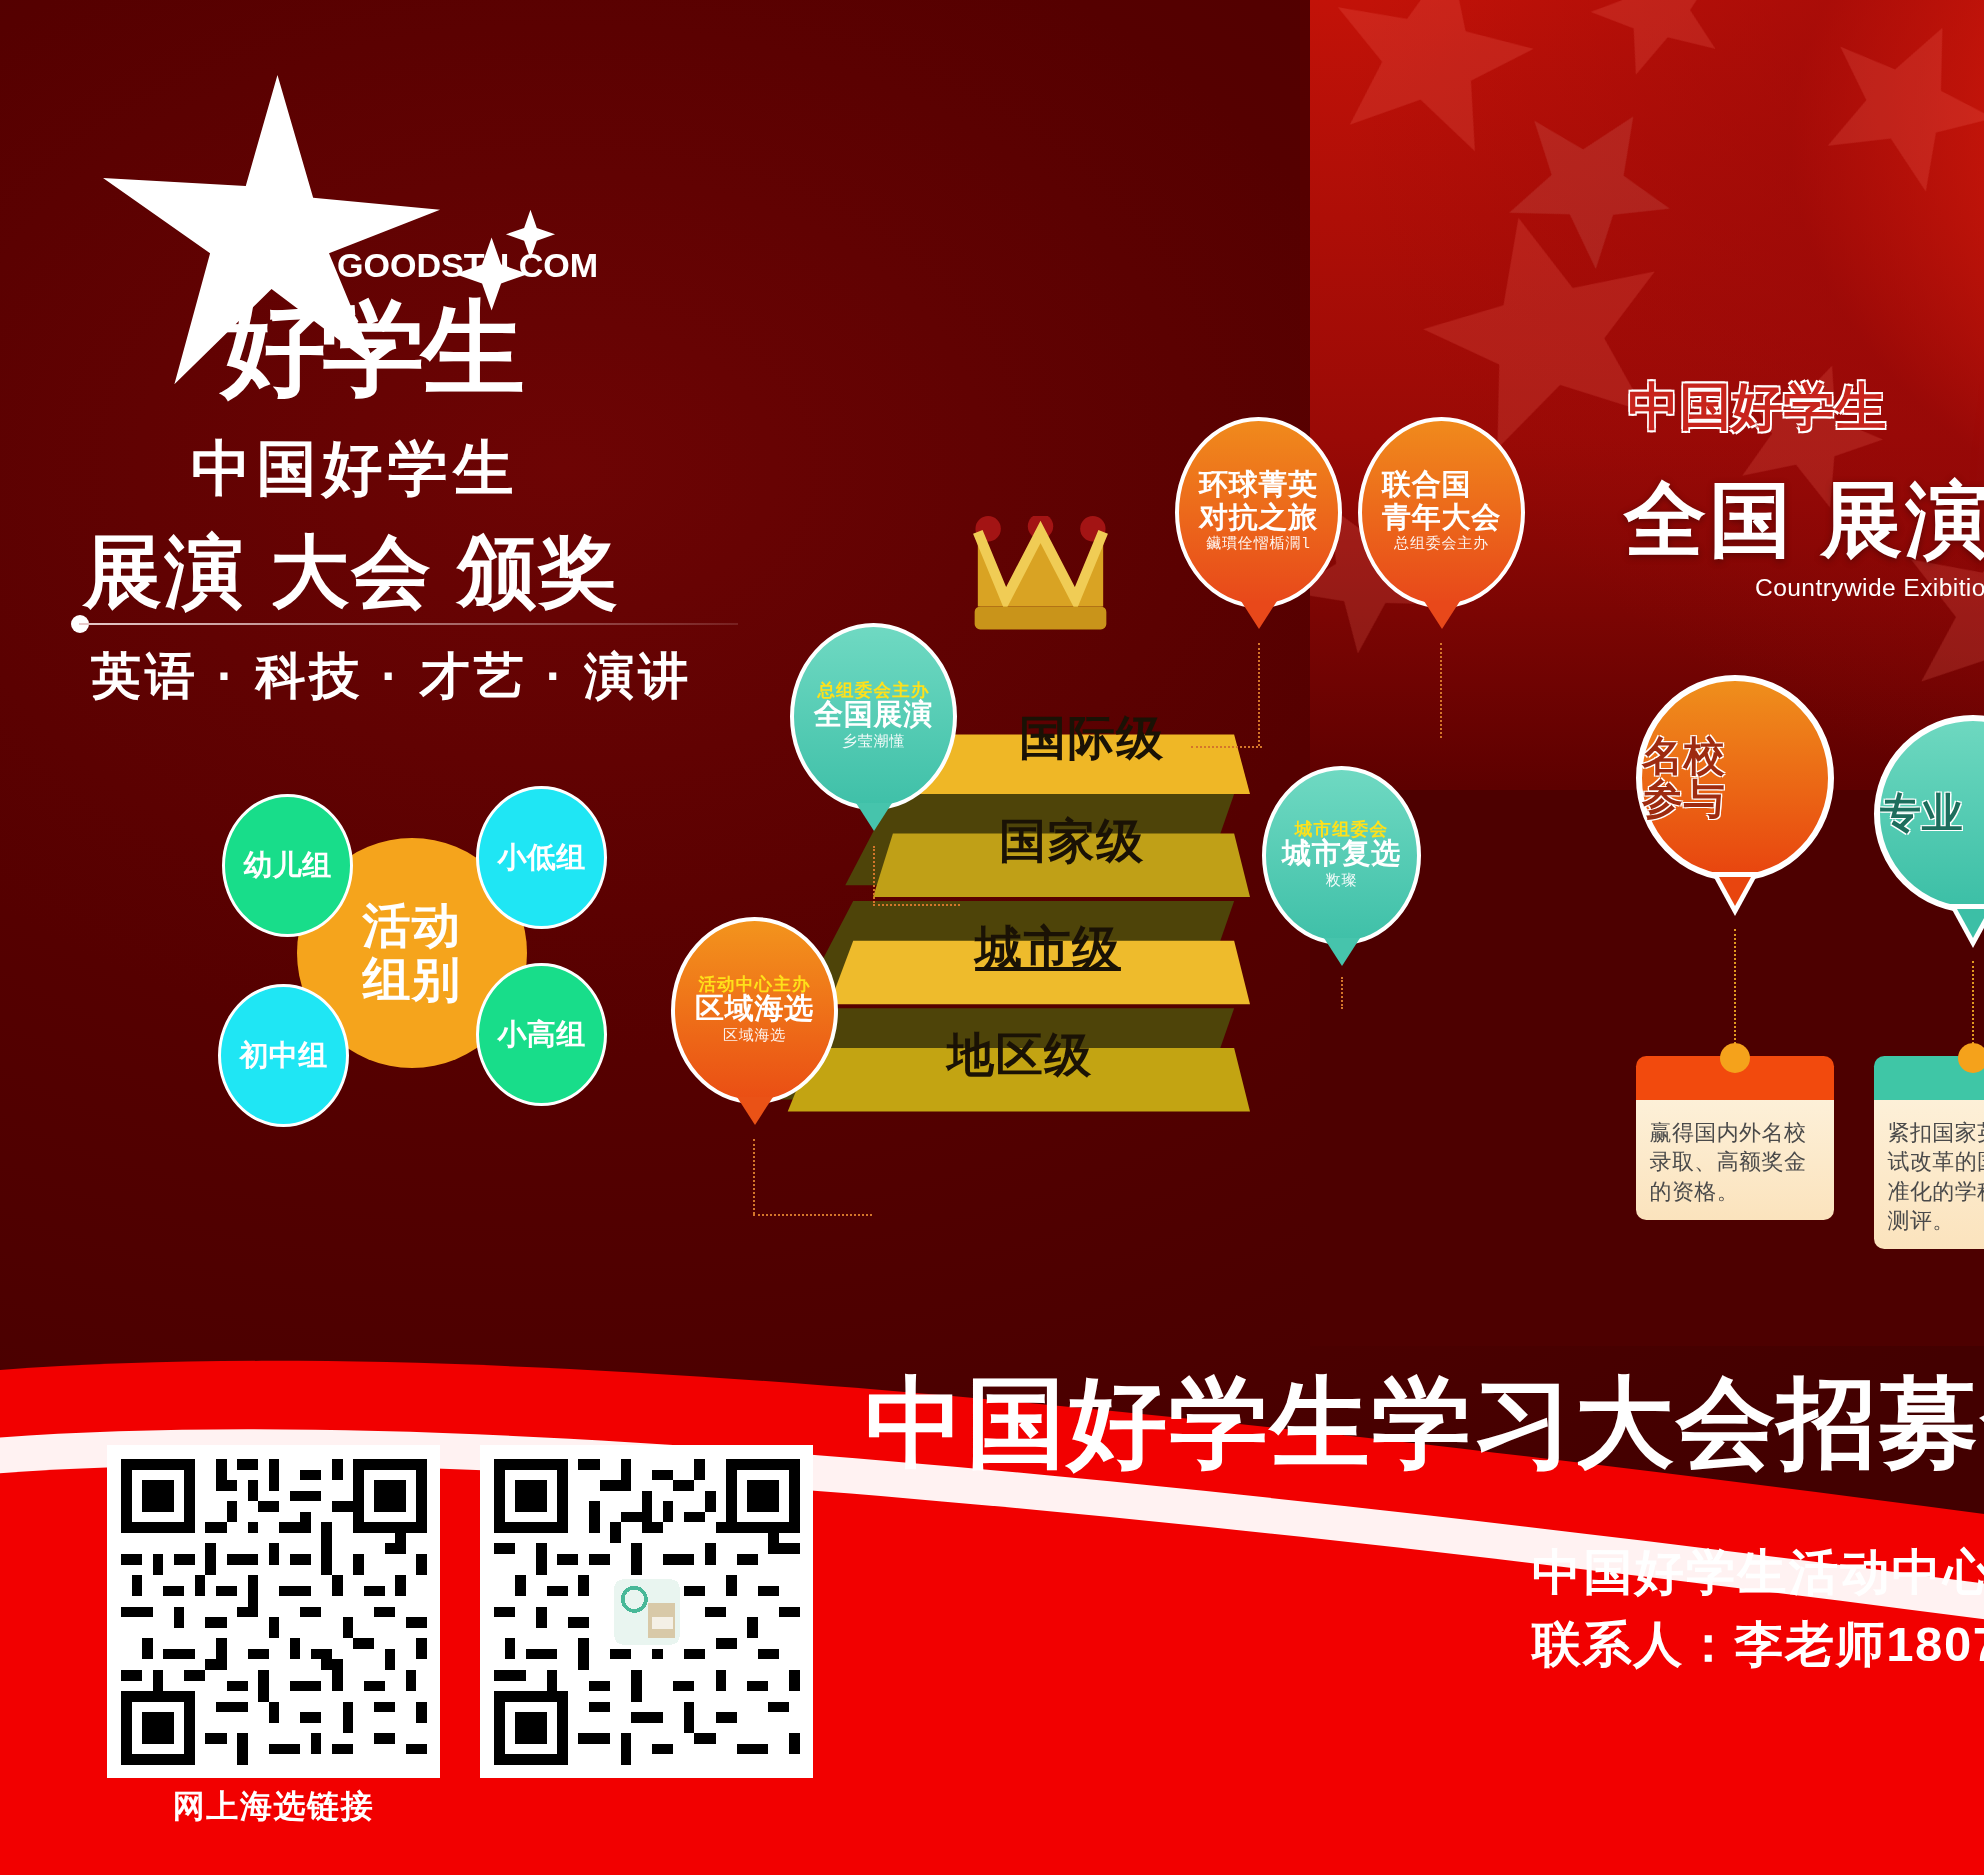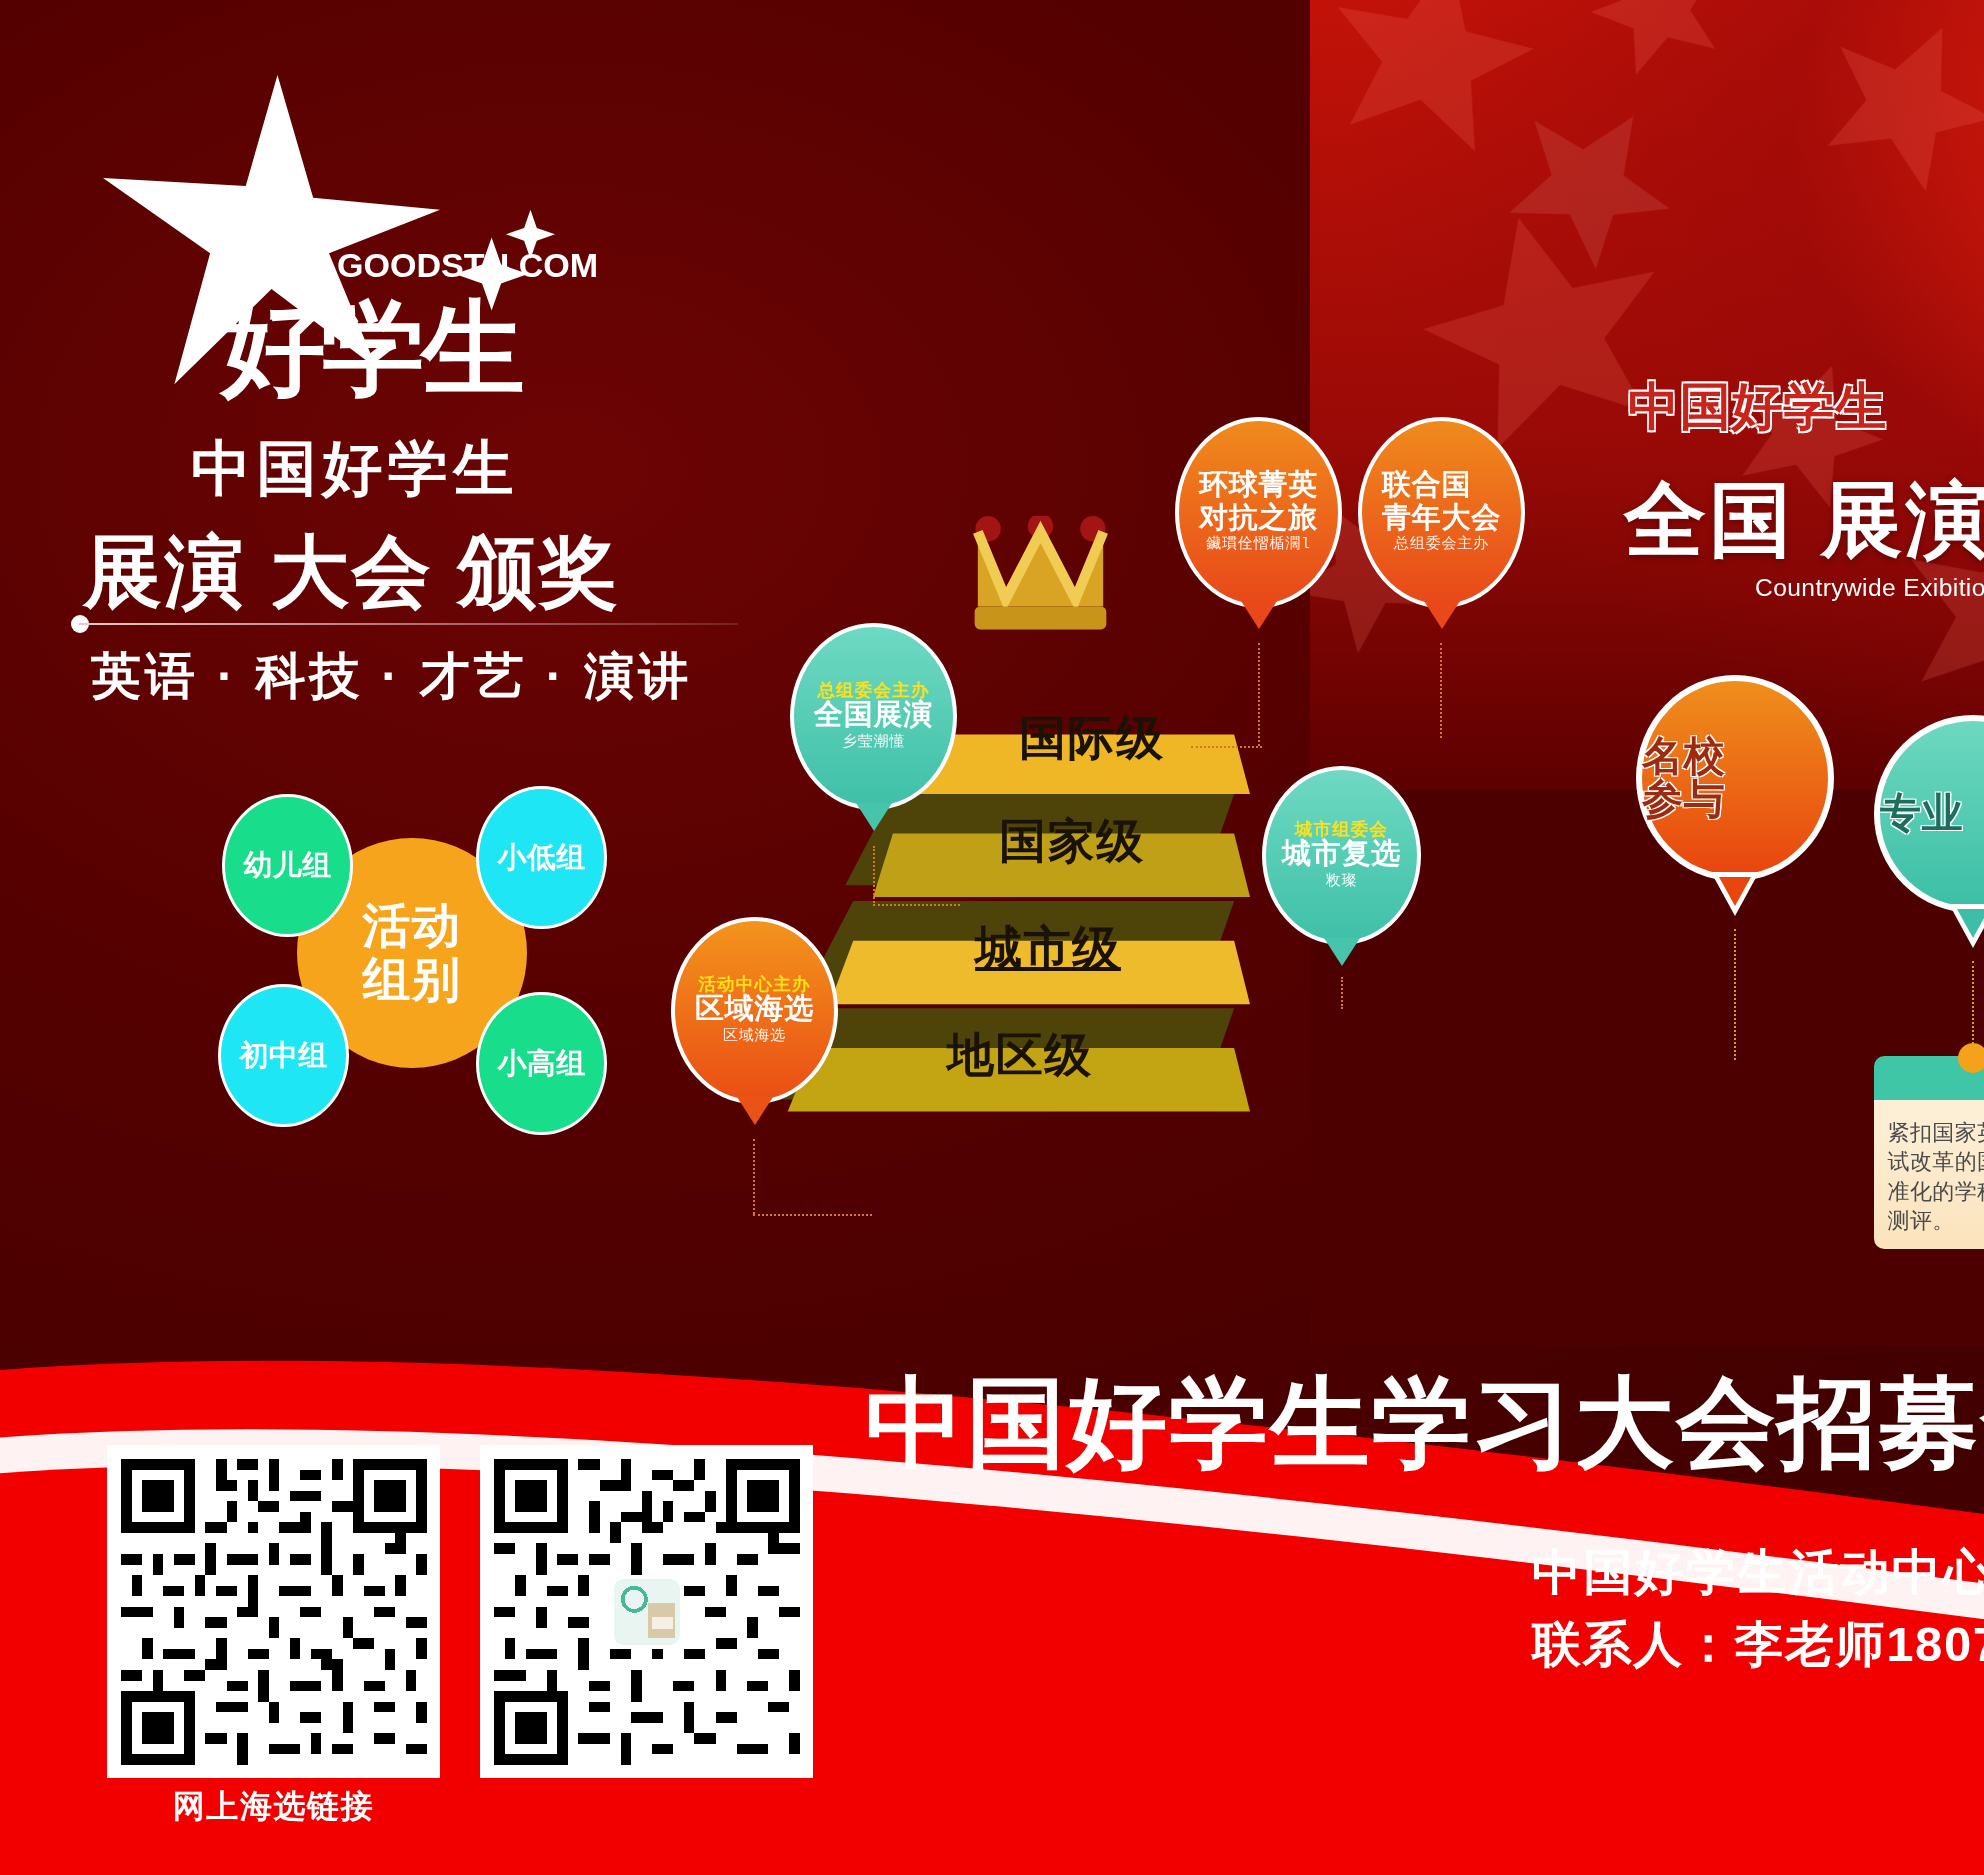--- a/index.html
+++ b/index.html
@@ -53,21 +53,21 @@
     color:#fff;font-size:48px;font-weight:bold;line-height:1.12;letter-spacing:1.6px;
   }
   .gsat{
     position:absolute;width:131px;height:143px;border-radius:50%;border:3.6px solid #fff;
     display:flex;align-items:center;justify-content:center;color:#fff;font-weight:bold;
     font-size:29px;letter-spacing:0.4px;white-space:nowrap;
   }
   .gs1{left:0;top:8px;background:#18dd8a;}
   .gs2{left:254px;top:0px;background:#1fe6f4;}
   .gs3{left:-4px;top:198px;background:#1fe6f4;}
-  .gs4{left:254px;top:206px;background:#18dd8a;}
+  .gs4{left:254px;top:177px;background:#18dd8a;}
   .plevel{position:absolute;display:flex;align-items:center;justify-content:center;
           font-weight:bold;color:#1a1205;letter-spacing:1.6px;}
   .crown{position:absolute;left:969px;top:516px;width:143px;height:119px;}
 
   
   .bub{position:absolute;border:4.8px solid #fff;border-radius:50%;
        display:flex;flex-direction:column;align-items:center;justify-content:center;text-align:left;font-family:Liberation Mono, monospace;}
   .bub .tail{position:absolute;left:50%;bottom:-25.4px;transform:translateX(-50%);
        width:0;height:0;border-left:18px solid transparent;border-right:18px solid transparent;}
   .bub .tailw{position:absolute;left:50%;bottom:-34px;transform:translateX(-50%);
@@ -274,20 +274,26 @@
 
   <div class="feat" style="left:1636px;">
     <div class="balloon" style="height:206px;background:linear-gradient(180deg,#ef8f1c,#e8450f);color:#9e2b10;
          text-shadow:-1.2px -1.2px 0 #fff,1.2px -1.2px 0 #fff,-1.2px 1.2px 0 #fff,1.2px 1.2px 0 #fff;">
       <div class="tailw"></div>
         <div class="tail" style="border-top:29px solid #e8450f;"></div>
       <span style="white-space:pre-line;">名校
 参与</span>
     </div>
     <div class="stem" style="top:254px;height:131px;"></div>
+    <div class="card" style="top:381px;">
+      <div class="cap" style="background:#f24a0d;">
+          <div class="knob"></div>
+        </div>
+      <div class="body">赢得国内外名校录取、高额奖金的资格。</div>
+    </div>
   </div>
 
   <div class="feat" style="left:1874px;top:715px;">
     <div class="balloon" style="height:198px;background:linear-gradient(180deg,#6ed8c0,#3cbfa6);color:#1d6e5d;
          text-shadow:-1.2px -1.2px 0 #fff,1.2px -1.2px 0 #fff,-1.2px 1.2px 0 #fff,1.2px 1.2px 0 #fff;">
       <div class="tailw"></div>
         <div class="tail" style="border-top:29px solid #3cbfa6;"></div>
       <span style="white-space:pre-line;">专业</span>
     </div>
     <div class="stem" style="top:246px;height:95px;"></div>

